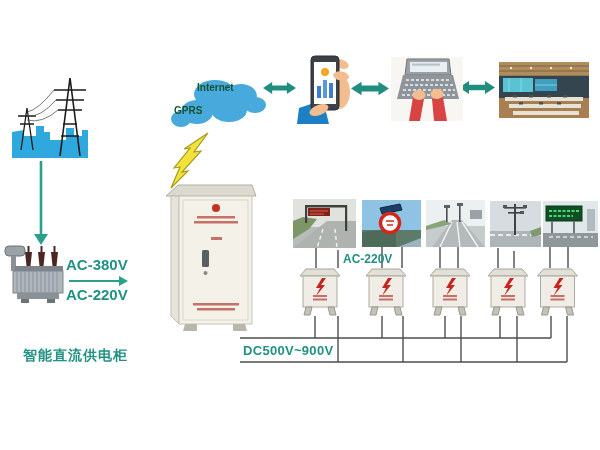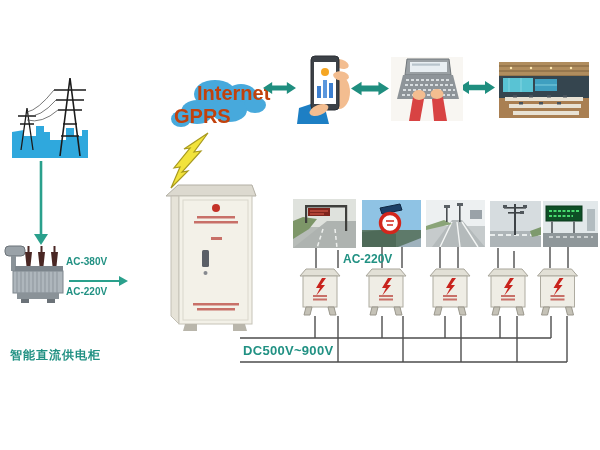--- a/index.html
+++ b/index.html
@@ -1,23 +1,23 @@
 <!DOCTYPE html>
 <html><head>
 <meta charset="utf-8">
 <style>
   html,body{margin:0;padding:0;background:#fff;}
   .stage{position:relative;width:600px;height:450px;background:#ffffff;overflow:hidden;
          font-family:"Liberation Sans","DejaVu Sans",sans-serif;}
   .abs{position:absolute;}
   .lbl{position:absolute;white-space:nowrap;font-weight:bold;color:#219183;}
-  .lbl-lg{font-size:10px;}
+  .lbl-lg{font-size:15px;}
   .lbl-md{font-size:13px;letter-spacing:.3px;text-align:center;}
   .lbl-sm{font-size:12px;}
-  .cloud-txt{position:absolute;white-space:nowrap;font-weight:bold;font-size:20px;color:#c2410c;}
+  .cloud-txt{position:absolute;white-space:nowrap;font-weight:bold;font-size:10px;color:#14532d;}
 </style>
 </head>
 <body>
 
 <div class="stage">
 
   <svg class="abs" style="left:0;top:0" width="600" height="450">
     <g stroke="#4d4d4d" stroke-width="1.4">
       <line x1="316" y1="247" x2="316" y2="268"></line>
         <line x1="338" y1="250" x2="338" y2="268"></line>
@@ -84,21 +84,21 @@
     <rect x="10" y="31" width="50" height="22" fill="#aeb6bc" stroke="#7d858c"></rect>
     <path d="M14 31 V53 M18 31 V53 M22 31 V53 M26 31 V53 M30 31 V53 M34 31 V53 M38 31 V53 M42 31 V53 M46 31 V53 M50 31 V53 M54 31 V53" stroke="#8d959c" stroke-width="1"></path>
     <rect x="14" y="53" width="42" height="6" fill="#8a9298"></rect>
     <rect x="18" y="59" width="8" height="4" fill="#6b7278"></rect>
       <rect x="44" y="59" width="8" height="4" fill="#6b7278"></rect>
   </svg>
 
   <div class="lbl lbl-lg" style="left:66px;top:256px">AC-380V</div>
   <div class="lbl lbl-lg" style="left:66px;top:286px">AC-220V</div>
 
-  <div class="lbl" style="left:10px;top:347px;font-size:12px;letter-spacing:1px">智能直流供电柜</div>
+  <div class="lbl" style="left:23px;top:347px;font-size:14px;letter-spacing:1px">智能直流供电柜</div>
 
   <svg class="abs" style="left:167px;top:70px" width="102" height="62" viewBox="0 0 102 62">
     <g fill="#47a9dc">
       <ellipse cx="30" cy="42" rx="16" ry="12"></ellipse>
       <ellipse cx="48" cy="24" rx="21" ry="14"></ellipse>
       <ellipse cx="74" cy="26" rx="16" ry="12"></ellipse>
       <ellipse cx="88" cy="35" rx="11" ry="8"></ellipse>
       <ellipse cx="62" cy="40" rx="18" ry="12"></ellipse>
       <ellipse cx="14" cy="49" rx="10" ry="8"></ellipse>
     </g>

